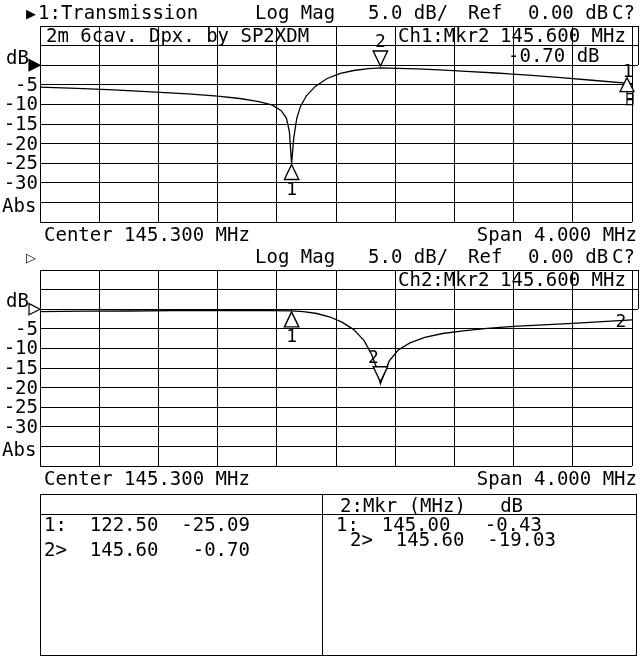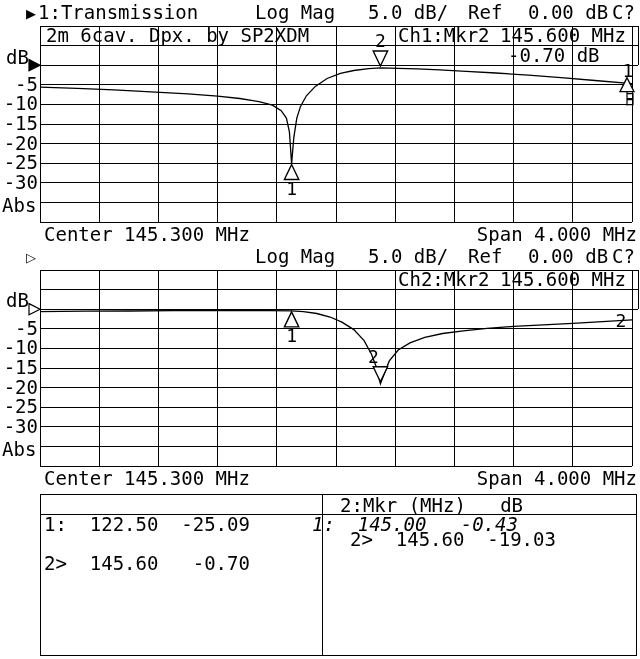--- a/index.html
+++ b/index.html
@@ -133,19 +133,19 @@
       <span class="t" style="left: 0px; width: 38px; text-align: right; top: 417.8px;">-30</span>
     </div>
   <span class="t" style="left:44px;top:470px;">Center 145.300 MHz</span>
   <span class="t" style="left:476px;top:470px;width:161px;text-align:right;">Span 4.000 MHz</span>
 
   <div class="box" style="left:40px;top:494px;width:597px;height:162px;"></div>
   <div class="vline" style="left:322px;top:494px;height:162px;"></div>
   <div class="hline" style="left:40px;top:514px;width:597px;"></div>
 
   <span class="t" style="left:44px;top:516px;">1:  122.50  -25.09</span>
-  <span class="t" style="left:44px;top:555px;">2&gt;  145.60   -0.70</span>
+  <span class="t" style="left:44px;top:541px;">2&gt;  145.60   -0.70</span>
 
   <span class="t" style="left:340px;top:497px;text-align:center;">2:Mkr (MHz)   dB</span>
-  <span class="t" style="left:312px;top:516px;font-style:italic;">1:  145.00   -0.43</span>
+  <span class="t" style="left:336px;top:516px;">1:  145.00   -0.43</span>
   <span class="t" style="left:330px;top:531px;margin-left:20px;">2&gt;  145.60  -19.03</span>
 
 </div>
 
 </body></html>

